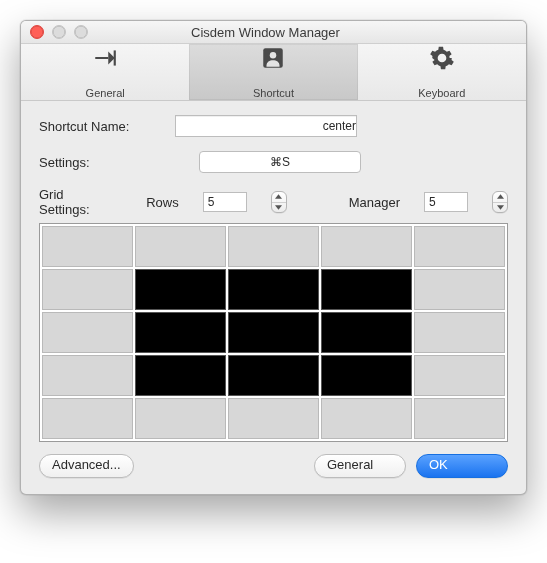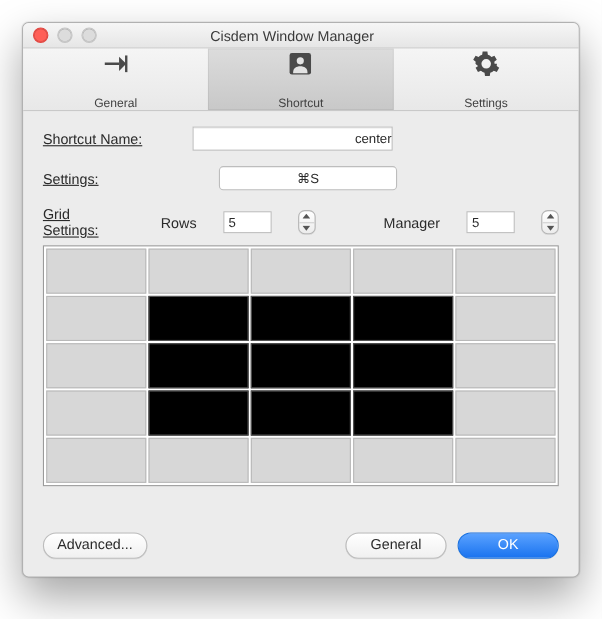--- a/index.html
+++ b/index.html
@@ -80,21 +80,20 @@
   .body{
     padding:14px 18px 16px 18px;
   }
   .row{
     display:flex;align-items:center;margin-bottom:14px;
   }
   .row .label{
     width:130px;
     text-align:left;
     padding-right:6px;
-    text-decoration:underline;
   }
   .textfield{
     flex:0 0 180px;
     height:20px;
     background:#fff;
     border:1px solid #bdbdbd;
     box-shadow:inset 0 1px 0 rgba(0,0,0,.06);
     font-size:12px;text-align:right;line-height:20px;
     border-radius:0;
   }
@@ -147,24 +146,23 @@
 
   
   .bottom{
     display:flex;align-items:center;margin-top:12px;gap:10px;
   }
   .spacer{flex:1;}
   .btn{
     min-width:66px;height:22px;padding:0 12px;
     border:1px solid #bcbcbc;border-radius:12px;
     background:linear-gradient(#ffffff,#f0f0f0);
-    font-size:13px;color:#2a2a2a;text-align:center;line-height:20px;
+    font-size:13px;color:#2a2a2a;text-align:left;line-height:20px;
     box-shadow:0 .5px 0 rgba(0,0,0,.12);
     cursor:default;
-    margin-top:30px;
   }
   .btn.default{
     border:1px solid #166fe0;
     background:linear-gradient(#5aa2ff,#1a73ef);
     color:#fff;
   }
 </style>
 </head>
 <body>
 
@@ -199,21 +197,21 @@
           </svg>
       </span>
       <span class="lbl">Shortcut</span>
     </div>
     <div class="tool-item">
       <span>
         <svg viewBox="0 0 24 24">
             <path d="M12 8a4 4 0 100 8 4 4 0 000-8zm9 4c0 .6-.1 1.2-.2 1.8l2.1 1.6-2 3.4-2.5-1a8 8 0 01-3 1.8l-.4 2.7h-4l-.4-2.7a8 8 0 01-3-1.8l-2.5 1-2-3.4 2.1-1.6A8.5 8.5 0 013 12c0-.6.1-1.2.2-1.8L1.1 8.6l2-3.4 2.5 1a8 8 0 013-1.8L9 1.7h4l.4 2.7a8 8 0 013 1.8l2.5-1 2 3.4-2.1 1.6c.1.6.2 1.2.2 1.8z"></path>
           </svg>
       </span>
-      <span class="lbl">Settings</span>
+      <span class="lbl">Keyboard</span>
     </div>
   </div>
 
   <div class="body">
 
     <div class="row">
       <div class="label">Shortcut Name:</div>
       <div class="textfield">center</div>
     </div>
 

